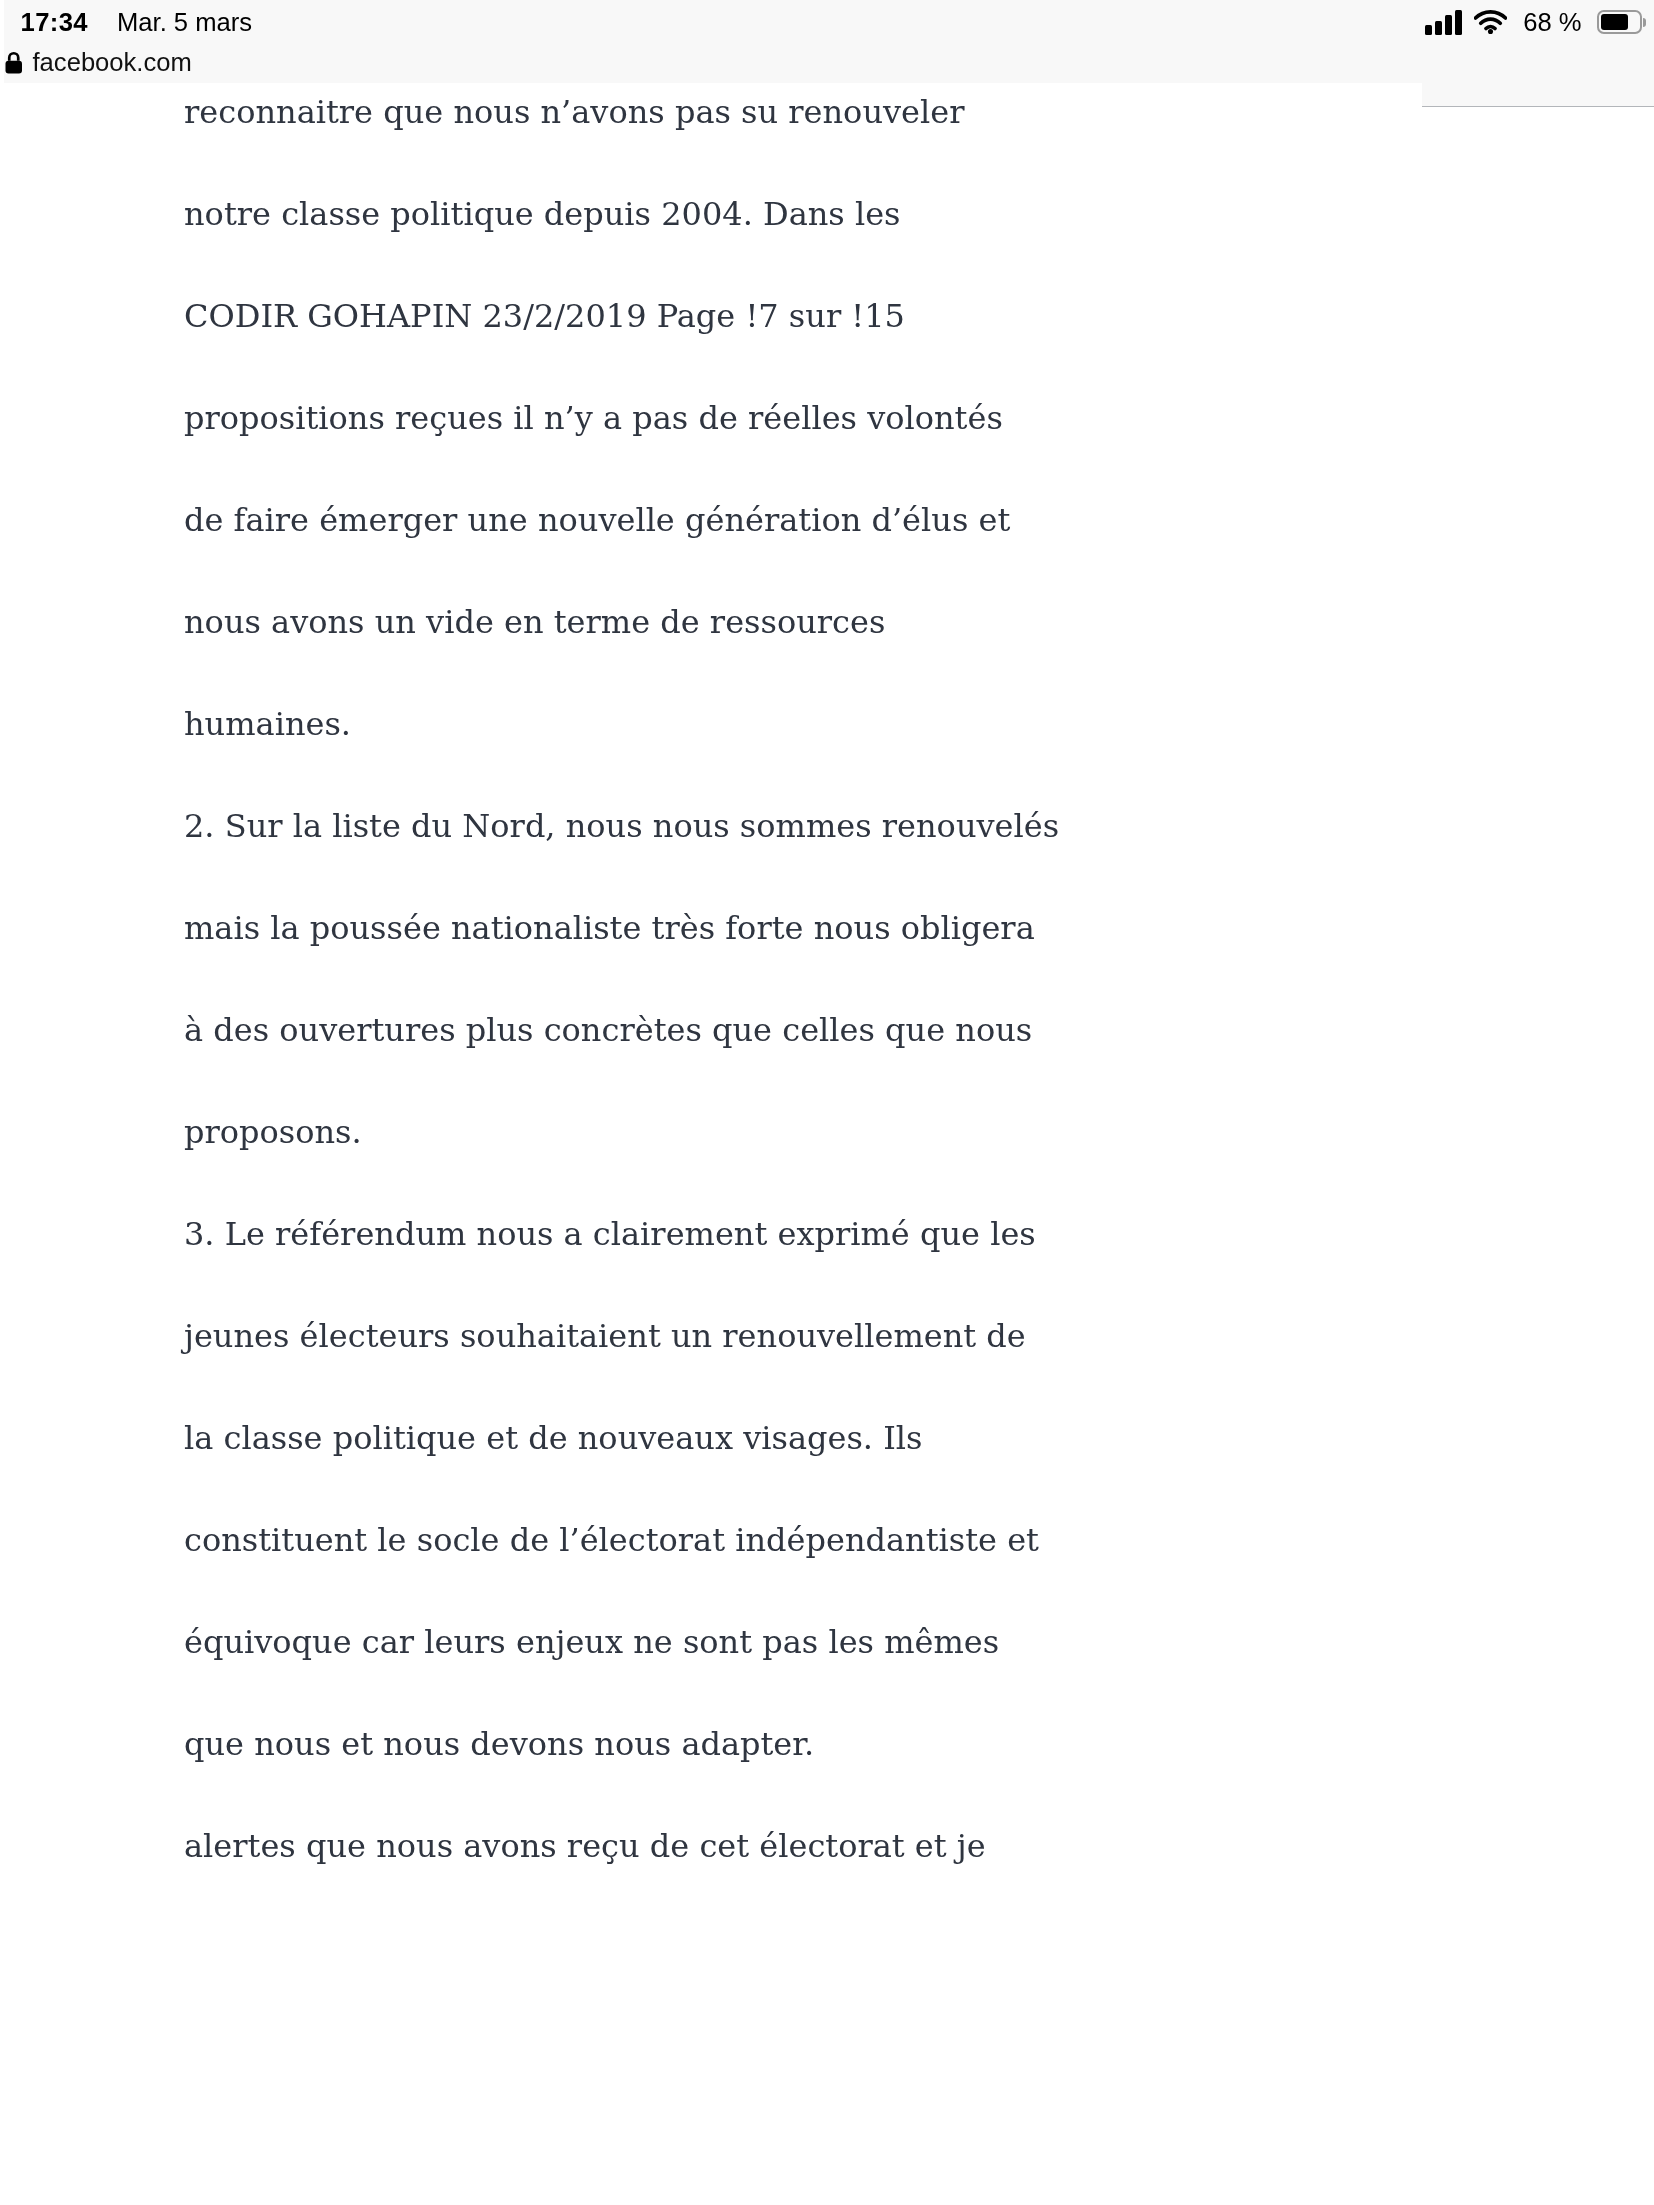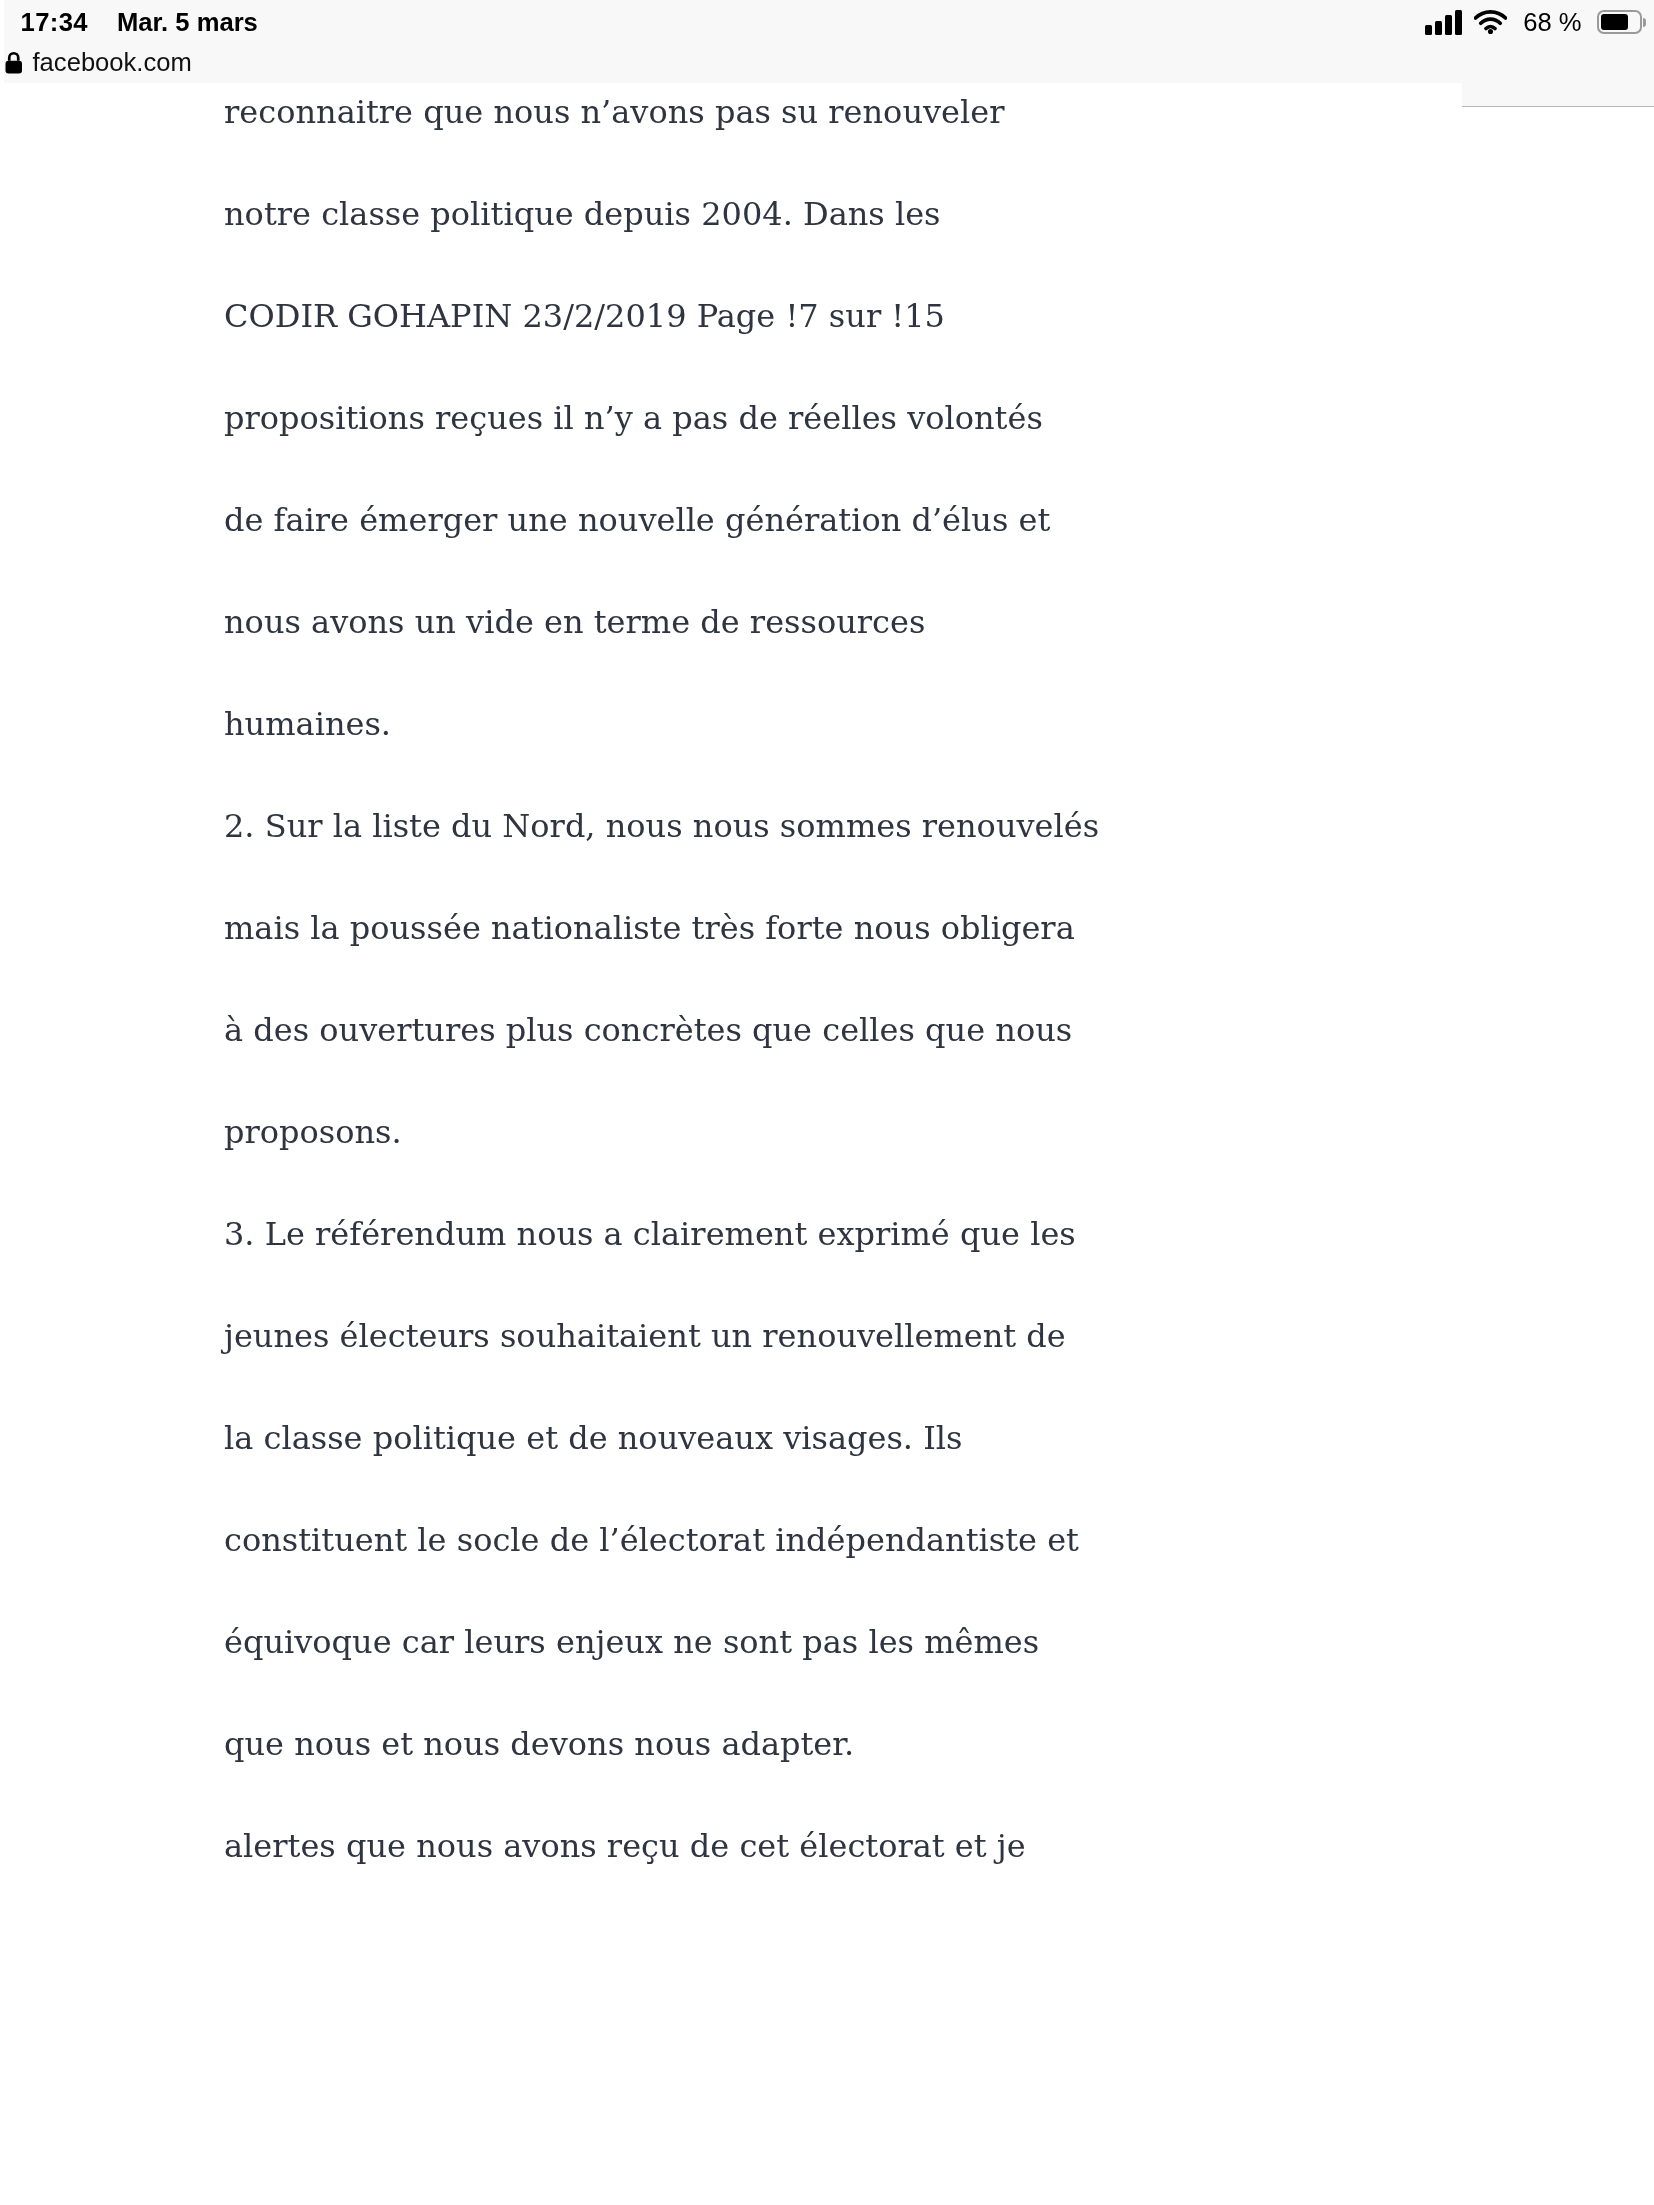--- a/index.html
+++ b/index.html
@@ -38,21 +38,21 @@
     gap: 29px;
     color: #000;
   }
   .status-time {
     font-size: 25.6px;
     font-weight: 600;
     letter-spacing: 0.4px;
   }
   .status-date {
     font-size: 25.6px;
-    font-weight: 700;
+    font-weight: 400;
   }
   .status-right {
     position: absolute;
     right: 16.5px; top: 7.5px;
     display: flex;
     align-items: center;
     gap: 12px;
   }
 
   
@@ -121,21 +121,20 @@
   }
 
   
   .page-content {
     position: absolute;
     top: 83px; left: 0;
     width: 1422px;
     height: 2122px;
     overflow: hidden;
     background: #ffffff;
-    padding-left: 40px;
   }
   .post-text {
     margin: -22px 0 0 184px;
     font-family: "DejaVu Serif", "Liberation Serif", serif;
     font-size: 32px;
     line-height: 102px;
     color: #2f3540;
   }
   .text-line {
     white-space: nowrap;

